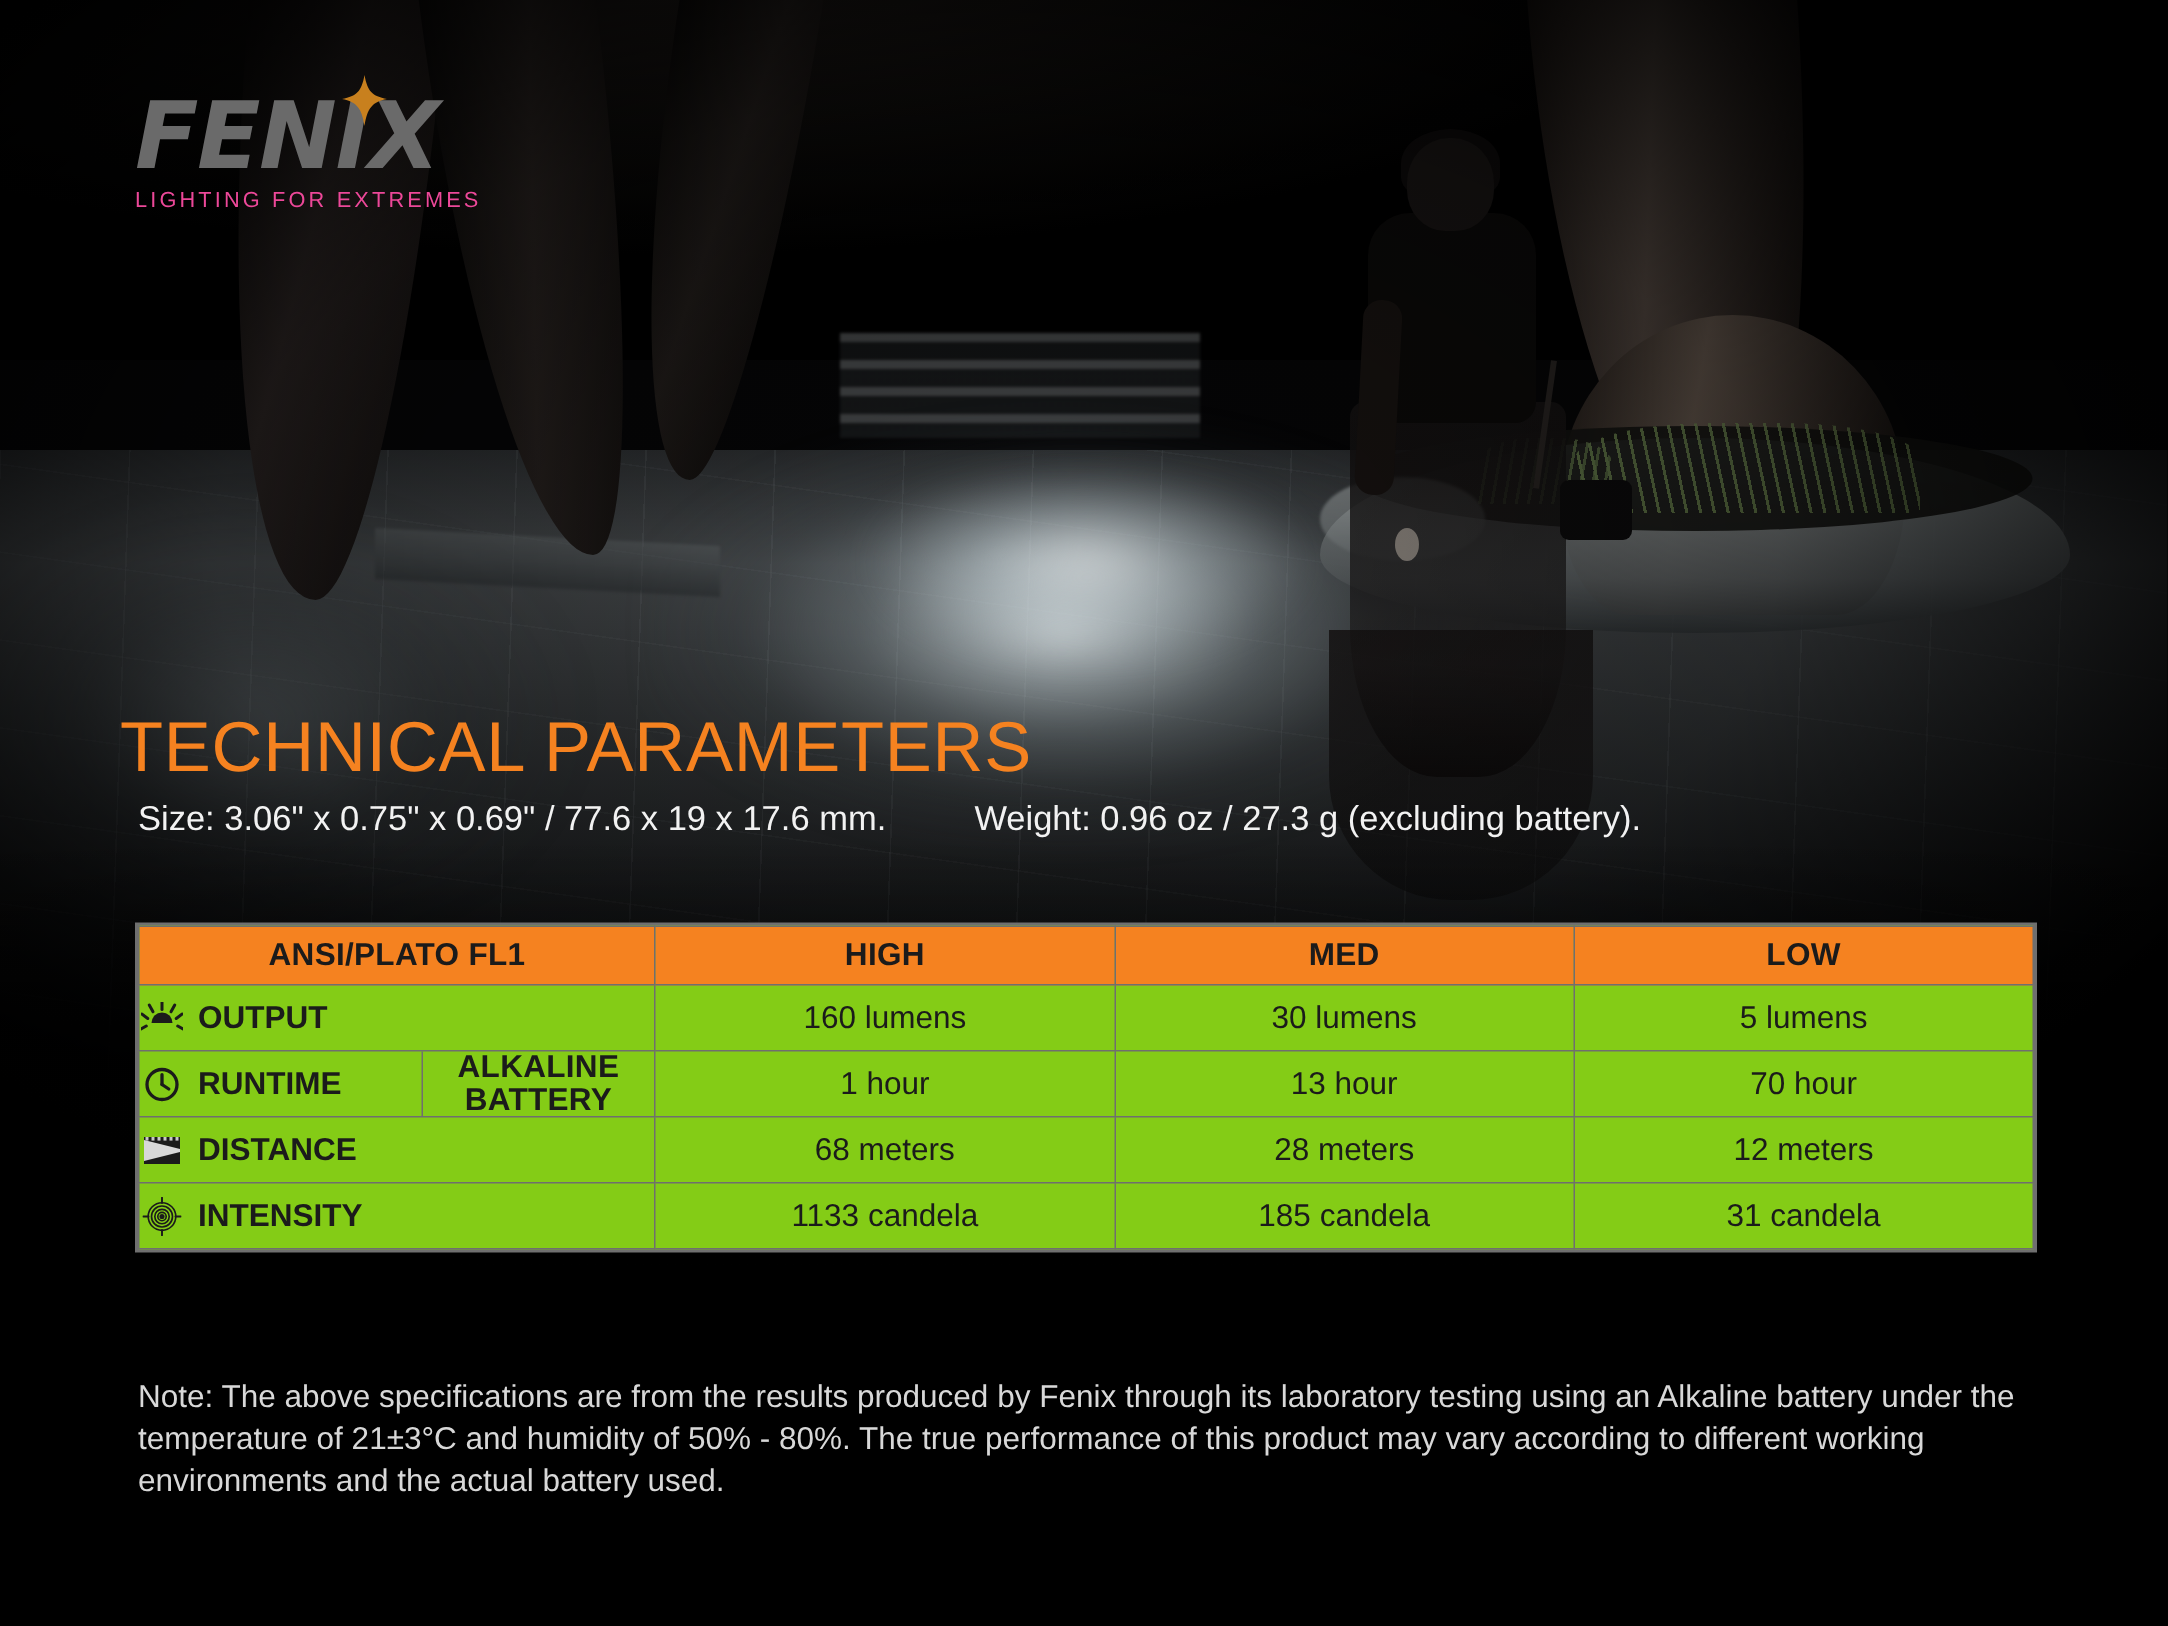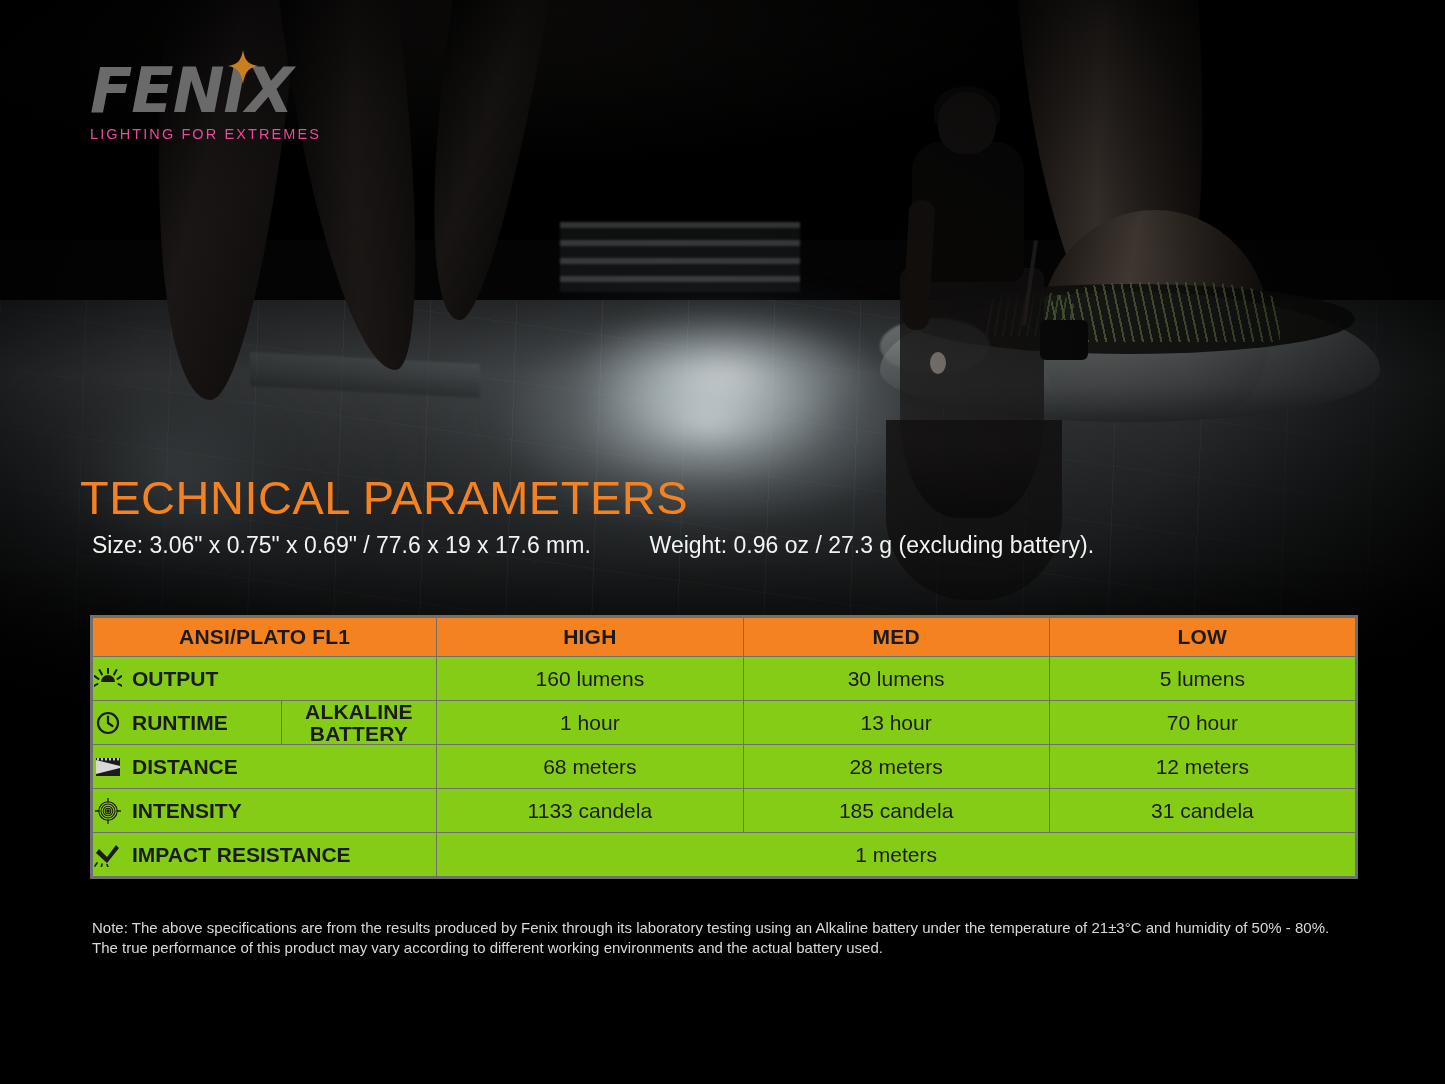--- a/index.html
+++ b/index.html
@@ -173,21 +173,21 @@
   .lbl-inner{display:flex;align-items:center;gap:9px;}
   .lbl-inner .ic{flex:0 0 auto;display:flex;align-items:center;justify-content:center;width:30px;height:26px;}
   .sub-cell{
     font-weight:bold;font-size:15px;line-height:1.03;text-align:center;
     width:155px;letter-spacing:.2px;
   }
 
   
   #note{
     position:absolute;left:92px;top:918px;width:1262px;color:#d8d8d8;
-    font-size:15px;line-height:1.33;text-align:left;
+    font-size:21px;line-height:1.33;text-align:left;
   }
 </style>
 </head>
 <body>
 
 <div id="scene">
   <div class="canopy"></div>
   <div class="ground"></div>
   <div class="paving"></div>
   <div class="spill"></div>
@@ -359,35 +359,17 @@
             </svg>
           </span>
           <span>INTENSITY</span>
         </div>
       </td>
       <td>1133 candela</td>
       <td>185 candela</td>
       <td>31 candela</td>
     </tr>
 
-    <tr>
-      <td class="lbl-cell">
-        <div class="lbl-inner">
-          <span class="ic">
-            <svg width="28" height="24" viewBox="0 0 28 24">
-              <path d="M5 6 L13 14 L22 2 L25 5 L13 20 L2 10 Z" fill="#1b1b1b"></path>
-              <g stroke="#1b1b1b" stroke-width="1.6" stroke-linecap="round">
-                <line x1="3" y1="20" x2="1" y2="23"></line>
-                <line x1="8" y1="21" x2="7.4" y2="24"></line>
-                <line x1="13" y1="21.5" x2="14" y2="24"></line>
-              </g>
-            </svg>
-          </span>
-          <span>IMPACT RESISTANCE</span>
-        </div>
-      </td>
-      <td colspan="3">1 meters</td>
-    </tr>
 
   </tbody>
 </table>
 
 <div id="note">Note: The above specifications are from the results produced by Fenix through its laboratory testing using an Alkaline battery under the temperature of 21±3°C and humidity of 50% - 80%. The true performance of this product may vary according to different working environments and the actual battery used.</div>
 
 </body></html>

